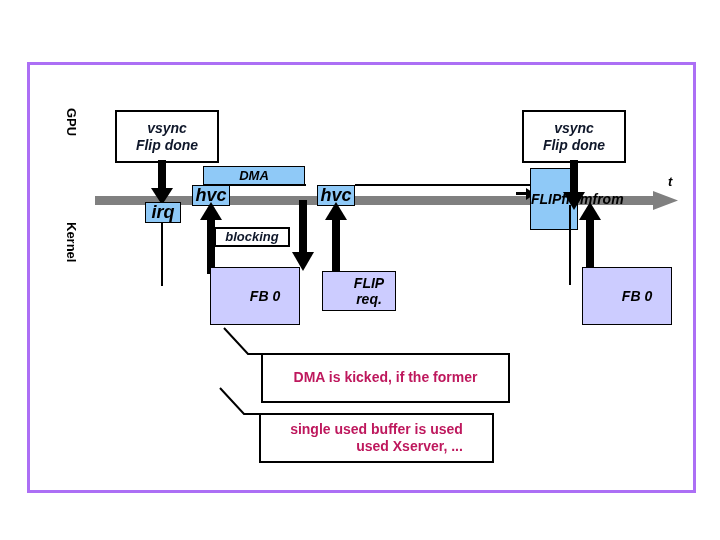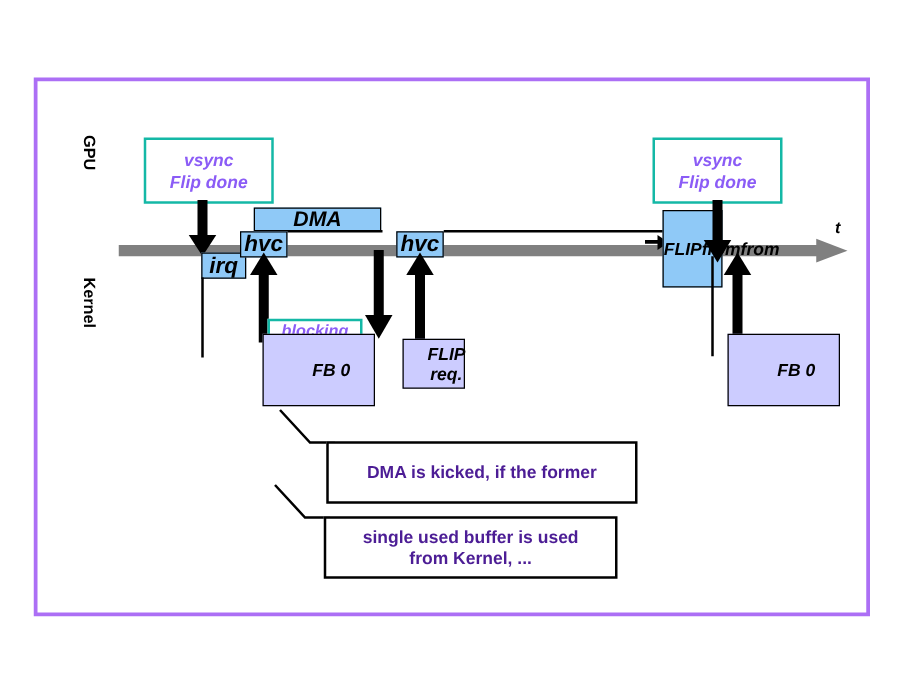--- a/index.html
+++ b/index.html
@@ -34,30 +34,30 @@
     font-size: 13px;
     font-weight: bold;
     color: #000;
     white-space: nowrap;
     transform-origin: 0 0;
     transform: rotate(90deg);
   }
   .wbox {
     position: absolute;
     background: #ffffff;
-    border: 2px solid #14b8a6;
+    border: 2px solid #000000;
     box-sizing: border-box;
     display: flex;
     align-items: center;
     justify-content: center;
     text-align: center;
     font-style: italic;
     font-weight: bold;
     font-size: 14px;
-    color: #8b5cf6;
+    color: #0f172a;
     line-height: 1.15;
   }
   .bbox {
     position: absolute;
     background: #8fc9f7;
     border: 1px solid #000000;
     box-sizing: border-box;
     display: flex;
     align-items: center;
     justify-content: center;
@@ -84,24 +84,24 @@
     padding-left: 20px;
   }
   .note {
     position: absolute;
     background: #ffffff;
     border: 2px solid #000000;
     box-sizing: border-box;
     display: flex;
     align-items: center;
     justify-content: center;
-    text-align: center;
+    text-align: right;
     font-size: 14px;
     font-weight: bold;
-    color: #4c1d95;
+    color: #be185d;
     line-height: 1.25;
     padding: 2px 6px;
   }
   .thinline {
     position: absolute;
     background: #000000;
     width: 2px;
   }
   .leader {
     position: absolute;
@@ -139,54 +139,54 @@
       <div>vsync</div>
       <div>Flip done</div>
     </div>
   </div>
 
   <svg class="leader" style="left:150px; top:160px;" width="24" height="48">
     <rect x="8" y="0" width="8" height="32" fill="#000"></rect>
     <polygon points="1,28 23,28 12,45" fill="#000"></polygon>
   </svg>
 
-  <div class="bbox" style="left:161px; top:202px; width:36px; height:21px;">irq</div>
+  <div class="bbox" style="left:145px; top:202px; width:36px; height:21px;">irq</div>
 
   <div class="thinline" style="left:161px; top:222px; height:64px;"></div>
 
   <div class="bbox" style="left:192px; top:185px; width:38px; height:21px;">hvc</div>
 
-  <div class="bbox" style="left:203px; top:166px; width:102px; height:19px; font-size:17px;">DMA</div>
+  <div class="bbox" style="left:203px; top:166px; width:102px; height:19px; font-size:13px;">DMA</div>
 
   <div class="thinline" style="left:230px; top:184px; width:76px; height:2px;"></div>
 
   <svg class="leader" style="left:199px; top:200px;" width="24" height="74">
     <rect x="8" y="16" width="8" height="58" fill="#000"></rect>
     <polygon points="1,20 23,20 12,2" fill="#000"></polygon>
   </svg>
 
-  <div class="wbox" style="left:214px; top:227px; width:76px; height:20px; font-size:13px;margin-top:28px;">blocking</div>
+  <div class="wbox" style="left:214px; top:227px; width:76px; height:20px; font-size:13px;">blocking</div>
 
   <svg class="leader" style="left:291px; top:200px;" width="24" height="74">
     <rect x="8" y="0" width="8" height="56" fill="#000"></rect>
     <polygon points="1,52 23,52 12,71" fill="#000"></polygon>
   </svg>
 
   <div class="fbbox" style="left:210px; top:267px; width:90px; height:58px;">FB 0</div>
 
   <div class="bbox" style="left:317px; top:185px; width:38px; height:21px;">hvc</div>
 
   <div class="thinline" style="left:355px; top:184px; width:178px; height:2px;"></div>
 
   <svg class="leader" style="left:324px; top:200px;" width="24" height="74">
     <rect x="8" y="16" width="8" height="58" fill="#000"></rect>
     <polygon points="1,20 23,20 12,2" fill="#000"></polygon>
   </svg>
 
-  <div class="fbbox" style="left:322px; top:271px; width:50px; height:40px; background:#ccccff; font-size:14px;">FLIP req.</div>
+  <div class="fbbox" style="left:322px; top:271px; width:74px; height:40px; background:#ccccff; font-size:14px;">FLIP req.</div>
 
   <svg class="leader" style="left:516px; top:186px;" width="20" height="18">
     <rect x="0" y="6" width="12" height="3" fill="#000"></rect>
     <polygon points="10,2 10,14 19,8" fill="#000"></polygon>
   </svg>
 
   <div class="bbox" style="left:530px; top:168px; width:48px; height:62px; flex-direction:row; justify-content:space-between; font-size:14px;">
     <div>FLIP</div>
     <div>from</div>
     <div>from</div>
@@ -223,17 +223,17 @@
 
   <div class="note" style="left:261px; top:353px; width:249px; height:50px;">
     <div>
       <div>DMA is kicked, if the former</div>
     </div>
   </div>
 
   <div class="note" style="left:259px; top:413px; width:235px; height:50px;">
     <div>
       <div>single used buffer is used</div>
-      <div>from Kernel, ...</div>
+      <div>used Xserver, ...</div>
     </div>
   </div>
 
 </div>
 
 </body></html>

